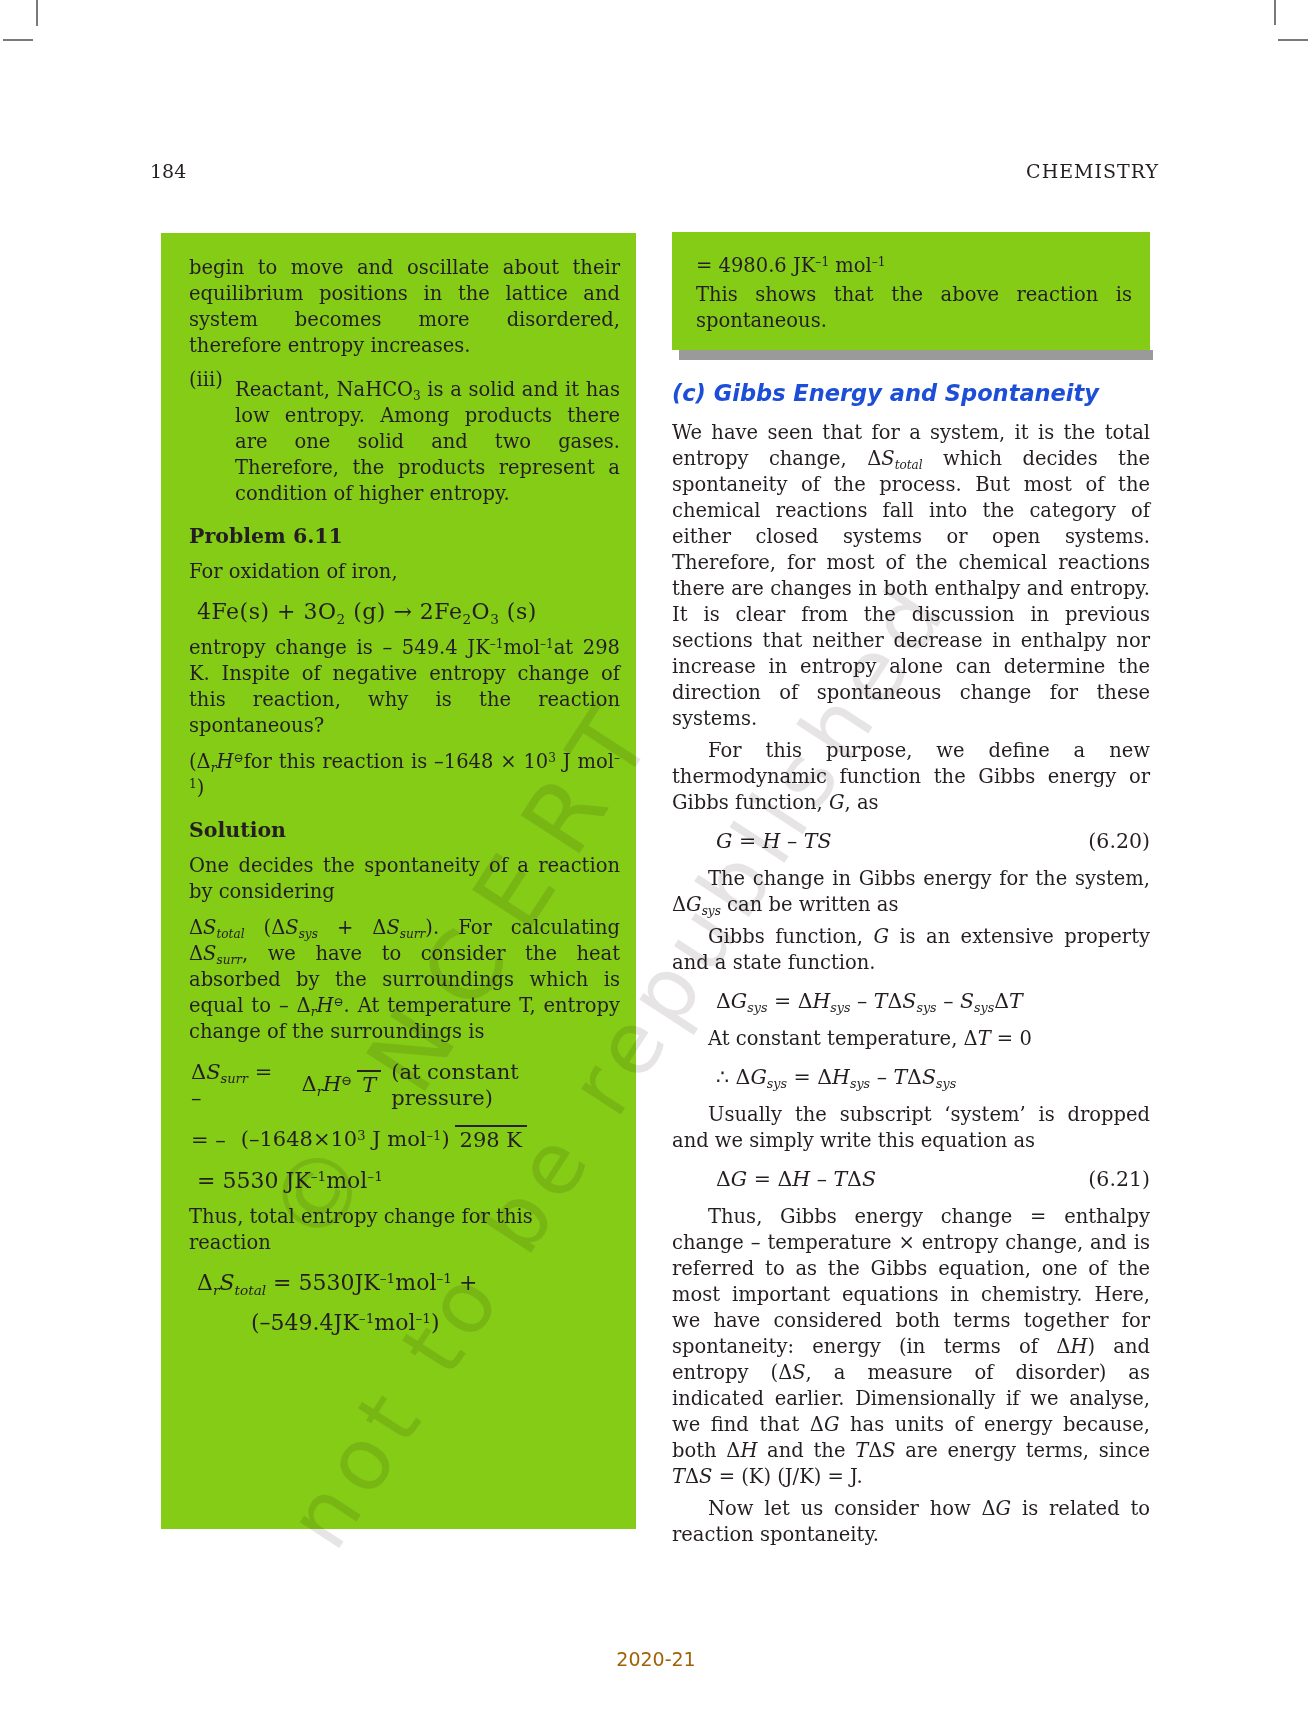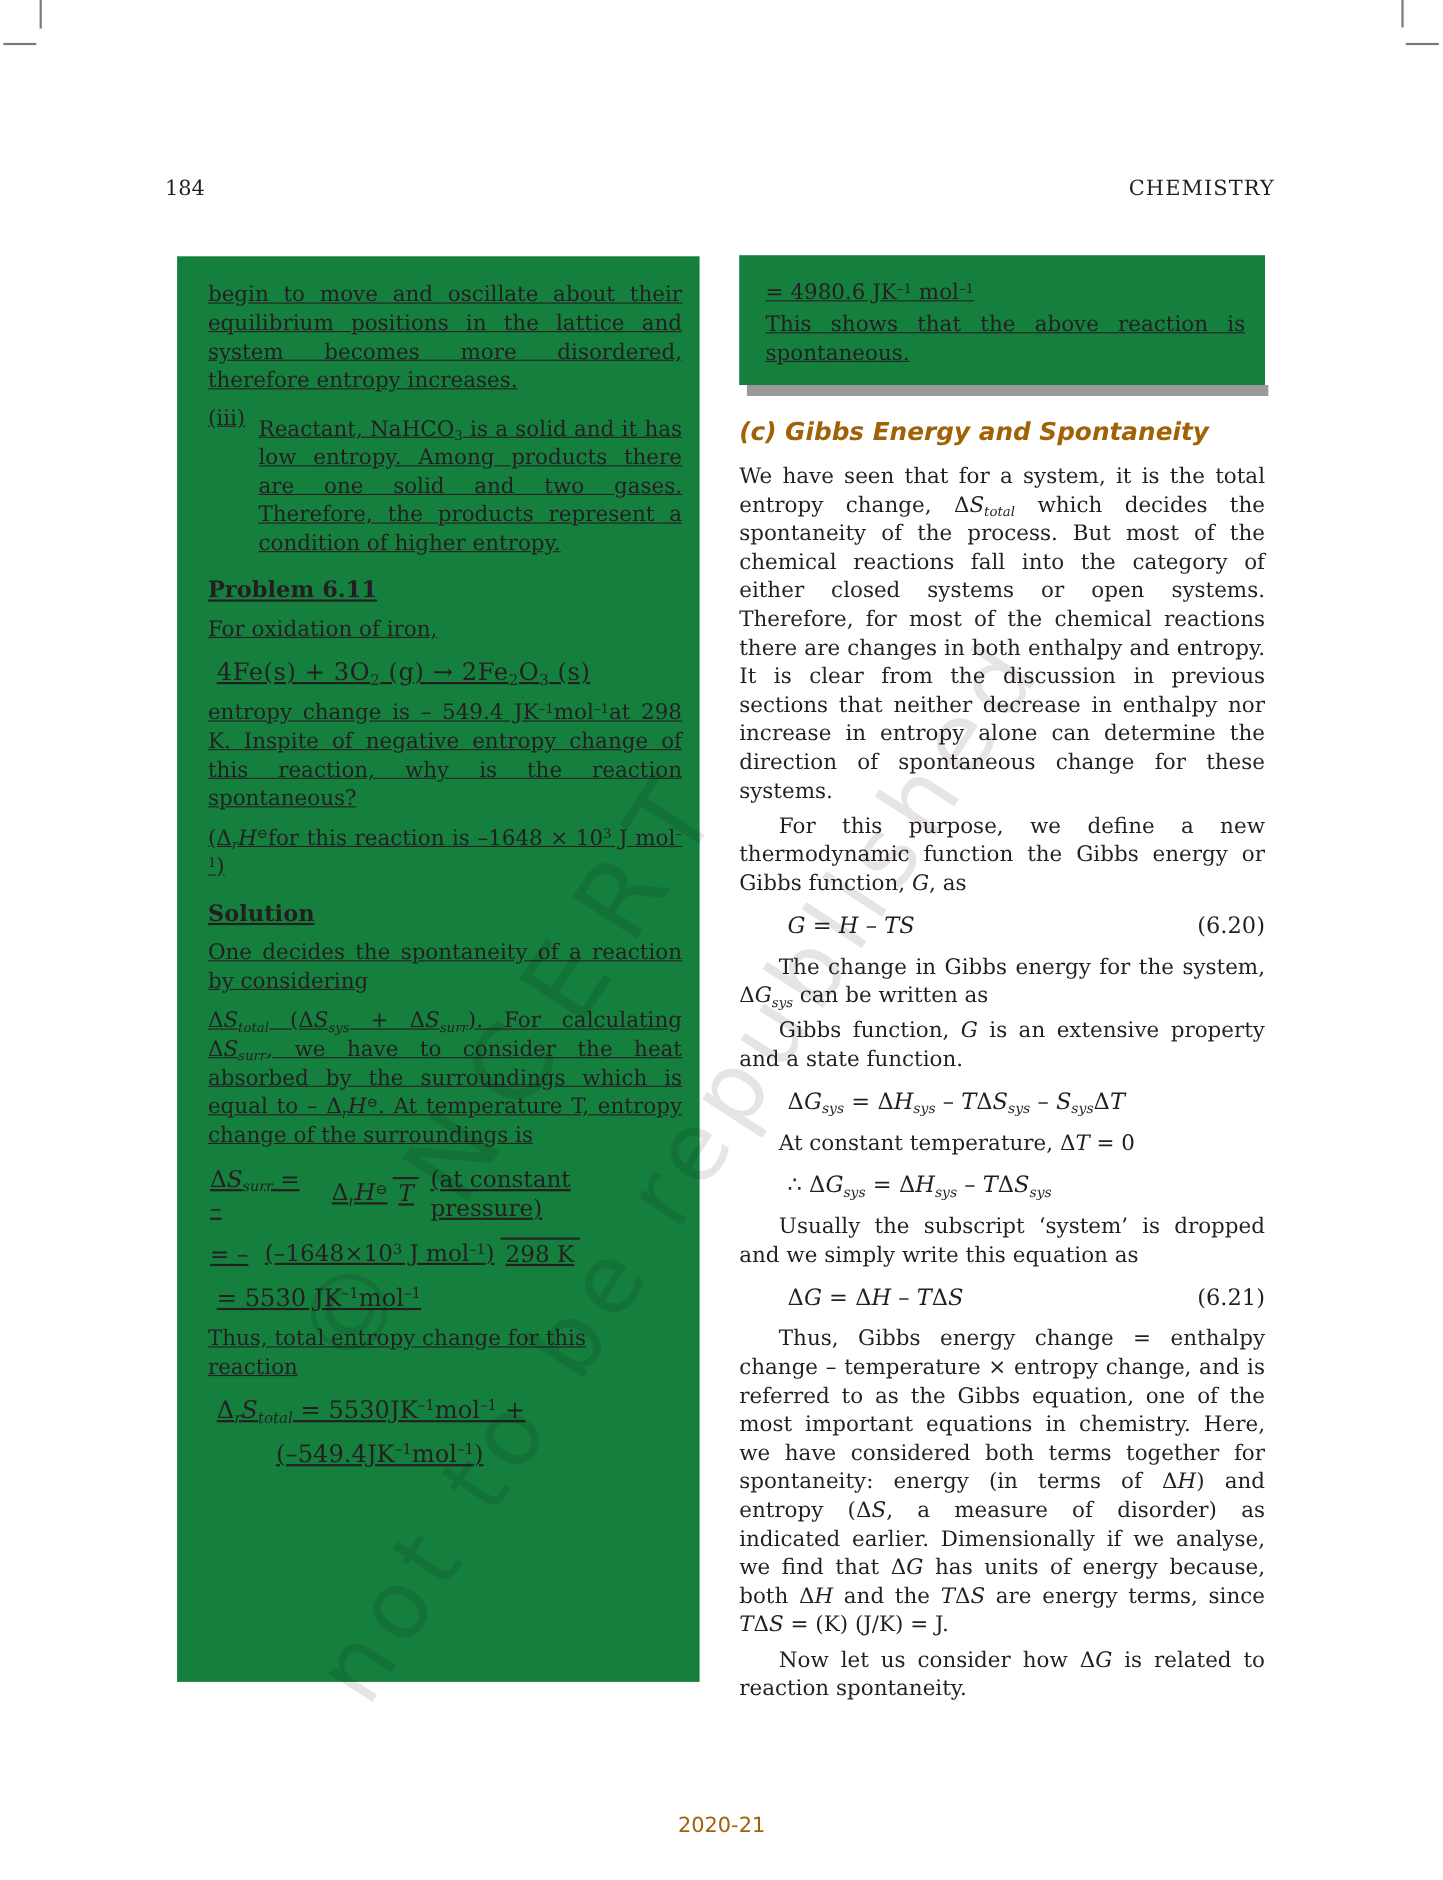--- a/index.html
+++ b/index.html
@@ -16,21 +16,21 @@
   .cm-rh { left:1278px; top:39px; width:30px; height:2px; }
 
   .running-head { position:absolute; top:160px; left:0; width:100%; font-size:19px; }
   .page-num { position:absolute; left:150px; }
   .subject { position:absolute; right:153px; letter-spacing:1px; }
 
   .col { position:absolute; font-size:19.5px; line-height:26px; }
   .col-left { left:161px; top:233px; width:475px; }
   .col-right { left:672px; top:232px; width:478px; }
 
-  .pinkbox { background:#15803d;text-decoration:underline; }
+  .pinkbox { background:#84cc16; }
   .examplebox { height:1296px; padding:12px 16px 16px 28px; box-sizing:border-box; overflow:hidden; }
   .resultbox { position:relative; padding:15px 18px 16px 24px; }
   .resultbox::after { content:""; position:absolute; left:7px; right:-3px; bottom:-10px; height:10px; background:#9a9a9a; }
   .resultbox p { margin:0; }
   .resultbox p + p { margin-top:3px; text-align:justify; }
 
   .just { text-align:justify; }
   .cont { margin:0 0 0 46px; text-align:justify; }
   .li { display:flex; margin-top:8px; }
   .li-label { flex:0 0 46px; }
@@ -40,21 +40,21 @@
   .examplebox h4 { margin:16px 0 0 0; font-size:20.5px; font-weight:bold; }
   .examplebox .equation { font-size:22px; margin-top:14px; padding-left:8px; }
   .chem-eq { letter-spacing:0.5px; }
   .frac-eq { display:flex; align-items:center; gap:10px; margin-top:14px; font-size:21px; padding-left:2px; }
   .frac { display:inline-flex; flex-direction:row; align-items:center; line-height:1.3; }
   .frac .num { padding:0 5px; }
   .frac .den { border-top:2px solid #2a2126; padding:0 5px; }
   .indent2 { margin-left:54px !important; }
 
   .sec-heading { margin:30px 0 14px 0; font-family:"DejaVu Sans","Liberation Sans",sans-serif;
-    font-style:italic; font-weight:bold; font-size:22.5px; color:#a16207; }
+    font-style:italic; font-weight:bold; font-size:22.5px; color:#1d4ed8; }
   .col-right p { margin:6px 0 0 0; }
   .ind { text-indent:36px; }
   .col-right .equation { margin:12px 0 12px 0; padding-left:44px; font-size:20.5px; }
   .numbered { display:flex; align-items:baseline; }
   .numbered .eqnum { margin-left:auto; font-style:normal; }
 
   sub, sup { font-size:0.62em; line-height:0; position:relative; vertical-align:baseline; font-style:normal; }
   sub { top:0.34em; }
   sup { top:-0.5em; }
   sub.it, sup.it { font-style:italic; }

